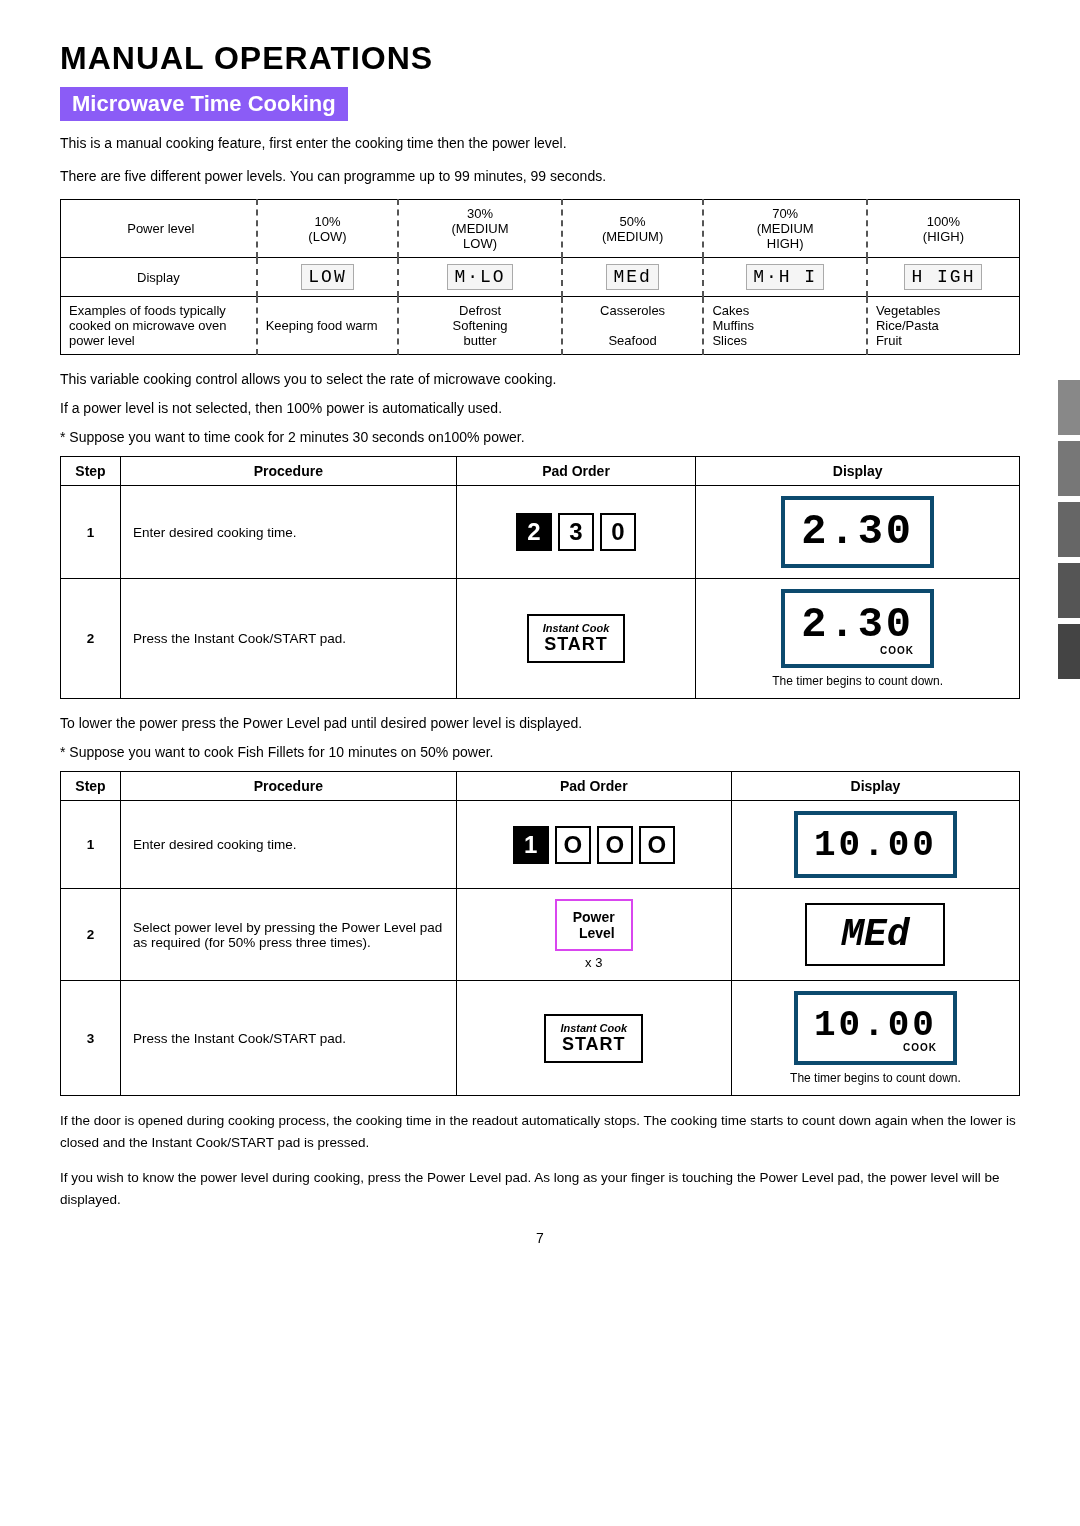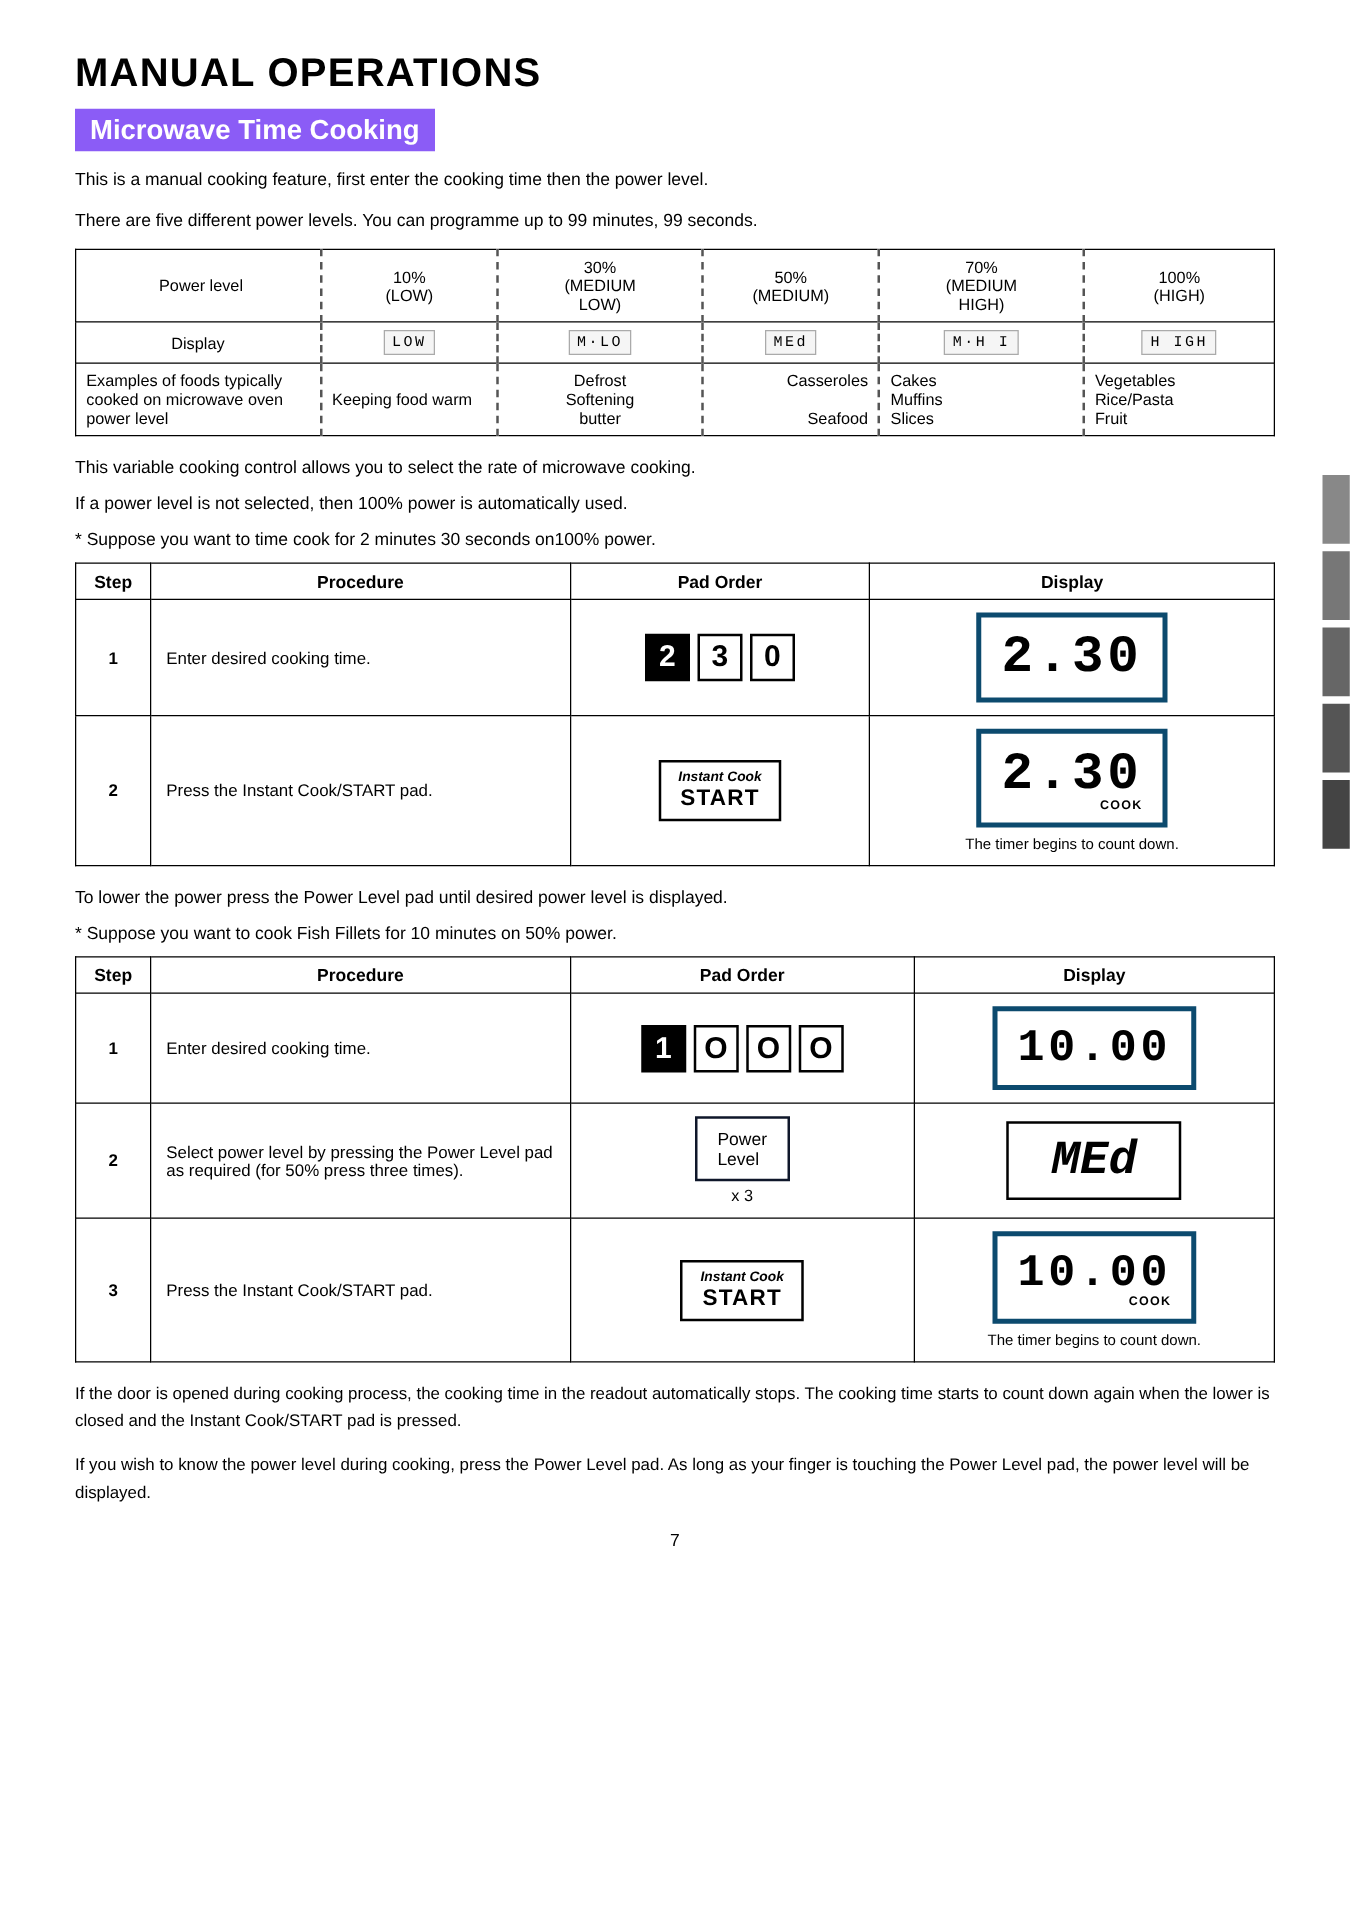--- a/index.html
+++ b/index.html
@@ -53,21 +53,21 @@
       text-align: center;
       font-size: 13px;
     }
     .power-table .dashed {
       border-left: 2px dashed #555;
       border-right: 2px dashed #555;
     }
 
     .lcd-font {
       font-family: 'Courier New', monospace;
-      font-size: 12px;
+      font-size: 18px;
       letter-spacing: 2px;
       border: 1px solid #aaa;
       padding: 2px 6px;
       display: inline-block;
       background: #f5f5f5;
     }
 
     .variable-text {
       margin-bottom: 8px;
       line-height: 1.5;
@@ -142,26 +142,26 @@
       font-style: italic;
     }
     .instant-cook-btn .label-bottom {
       font-size: 18px;
       font-weight: 900;
       letter-spacing: 1px;
     }
 
     
     .power-level-btn {
-      border: 2px solid #0f172a;
+      border: 2px solid #d946ef;
       padding: 8px 16px;
-      text-align: left;
+      text-align: right;
       display: inline-block;
       font-size: 14px;
-      font-weight: normal;
+      font-weight: bold;
     }
 
     
     .lcd-display {
       border: 4px solid #0c4a6e;
       padding: 8px 16px;
       text-align: center;
       font-family: 'Courier New', monospace;
       font-size: 38px;
       font-weight: 900;
@@ -269,21 +269,21 @@
     <td class="dashed"><span class="lcd-font">LOW</span></td>
     <td class="dashed"><span class="lcd-font">M·LO</span></td>
     <td class="dashed"><span class="lcd-font">MEd</span></td>
     <td class="dashed"><span class="lcd-font">M·H I</span></td>
     <td><span class="lcd-font">H IGH</span></td>
   </tr>
   <tr>
     <td style="text-align:left; font-size:13px;">Examples of foods typically cooked on microwave oven power level</td>
     <td class="dashed" style="text-align:left;">Keeping food warm</td>
     <td class="dashed" style="text-align:center;">Defrost<br>Softening<br>butter</td>
-    <td class="dashed" style="text-align:right;">Casseroles<br><br>Seafood</td>
+    <td class="dashed" style="text-align:center;">Casseroles<br><br>Seafood</td>
     <td class="dashed" style="text-align:left;">Cakes<br>Muffins<br>Slices</td>
     <td style="text-align:left;">Vegetables<br>Rice/Pasta<br>Fruit</td>
   </tr>
 </tbody>
   </table>
 
 <p class="variable-text">This variable cooking control allows you to select the rate of microwave cooking.</p>
 <p class="variable-text">If a power level is not selected, then 100% power is automatically used.</p>
 <p class="variable-text asterisk-note">* Suppose you want to time cook for 2 minutes 30 seconds on100% power.</p>
 

